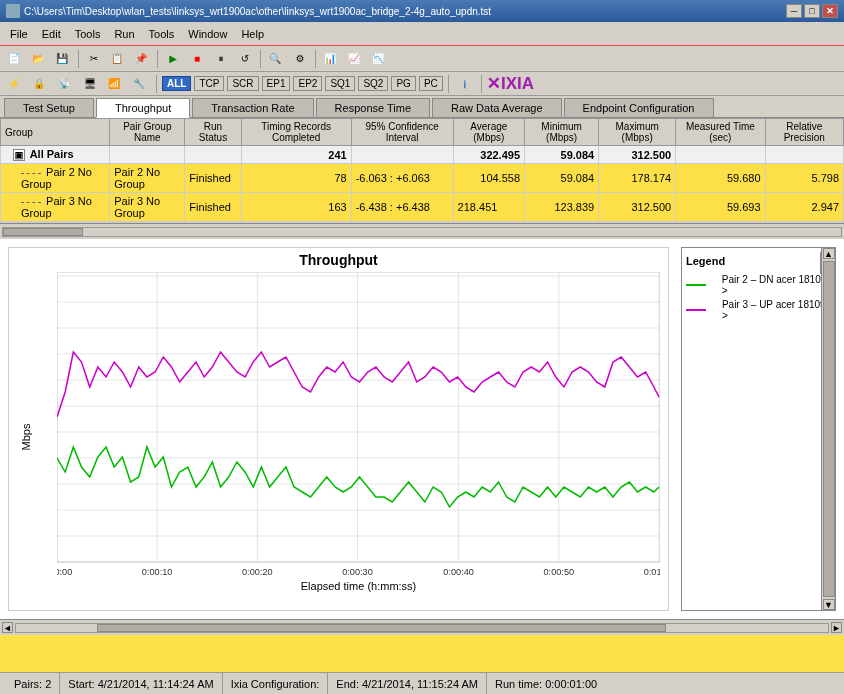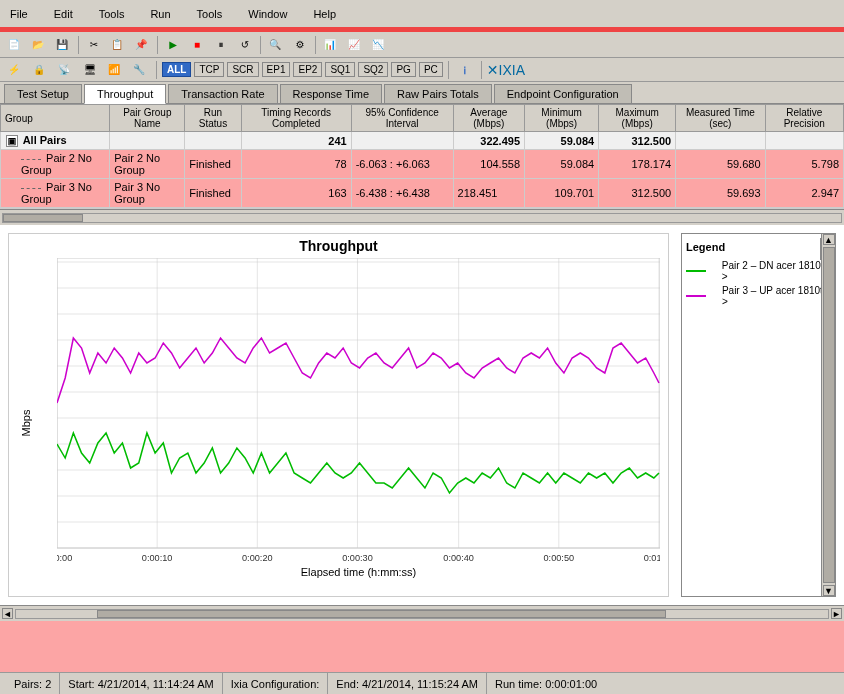--- a/index.html
+++ b/index.html
@@ -22,26 +22,26 @@
     .title-bar-buttons { display: flex; gap: 2px; }
     .title-bar-btn {
       width: 16px; height: 14px; background: #d4d0c8; border: 1px solid #888;
       font-size: 9px; display: flex; align-items: center; justify-content: center; cursor: pointer; color: #000;
     }
     .title-bar-btn.close { background: #c0504d; color: white; }
 
     
     .menu-bar {
       background: #d4d0c8;
-      height: 32px;
+      height: 24px;
       display: flex;
       align-items: center;
       padding: 0 4px;
-      gap: 14px;
-      border-bottom: 5px solid #ef4444;
+      gap: 2px;
+      border-bottom: 1px solid #ef4444;
     }
     .menu-item {
       padding: 2px 6px;
       cursor: pointer;
       font-size: 11px;
     }
 
     
     .toolbar {
       background: #d4d0c8;
@@ -72,21 +72,21 @@
     
     .tab-bar {
       background: #d4d0c8;
       height: 22px;
       display: flex;
       align-items: flex-end;
       padding: 0 4px;
       border-bottom: 1px solid #888;
     }
     .tab {
-      padding: 3px 12px;
+      padding: 3px 18px;
       border: 1px solid #888;
       border-bottom: none;
       background: #c0bdb5;
       cursor: pointer;
       font-size: 11px;
       margin-right: 2px;
     }
     .tab.active {
       background: #ffffff;
       border-bottom: 1px solid white;
@@ -173,21 +173,21 @@
 
     .app-container {
       display: flex;
       flex-direction: column;
       height: 694px;
       width: 844px;
       overflow: hidden;
     }
 
     .content-area {
-      background: #fca5a5;
+      background: #fde047;
       flex: 1;
       overflow: hidden;
       display: flex;
       flex-direction: column;
     }
 
     .scroll-area {
       overflow-x: auto;
       overflow-y: auto;
       max-height: 110px;
@@ -195,23 +195,23 @@
     }
 
     .chart-title {
       font-size: 14px;
       font-weight: bold;
       text-align: center;
       padding: 4px 0 0 0;
     }
 
     .ixia-logo {
-      color: #0369a1;
-      font-weight: normal;
-      font-size: 14px;
+      color: #a21caf;
+      font-weight: bold;
+      font-size: 17px;
     }
 
     .scrollbar-area {
       background: #d4d0c8;
       height: 16px;
       border-top: 1px solid #888;
       display: flex;
       align-items: center;
       padding: 0 2px;
     }
@@ -241,20 +241,31 @@
       border-top: 1px dashed #666;
       vertical-align: middle;
       margin-right: 2px;
     }
   </style>
 </head>
 <body>
 
 <div class="app-container">
 
+  <div class="title-bar">
+    <div class="title-bar-left">
+      <div class="title-bar-icon"></div>
+      <span style="font-size:10px; font-weight:normal;">C:\Users\Tim\Desktop\wlan_tests\linksys_wrt1900ac\other\linksys_wrt1900ac_bridge_2-4g_auto_updn.tst</span>
+    </div>
+    <div class="title-bar-buttons">
+      <div class="title-bar-btn">─</div>
+      <div class="title-bar-btn">□</div>
+      <div class="title-bar-btn close">✕</div>
+    </div>
+  </div>
 
   <div class="menu-bar">
     <span class="menu-item">File</span>
     <span class="menu-item">Edit</span>
     <span class="menu-item">Tools</span>
     <span class="menu-item">Run</span>
     <span class="menu-item">Tools</span>
     <span class="menu-item">Window</span>
     <span class="menu-item">Help</span>
   </div>
@@ -302,21 +313,21 @@
     <div class="toolbar-btn" style="color:#316ac5; font-weight:bold;">ℹ</div>
     <div class="toolbar-sep"></div>
     <span class="ixia-logo">✕IXIA</span>
   </div>
 
   <div class="tab-bar">
     <div class="tab">Test Setup</div>
     <div class="tab active">Throughput</div>
     <div class="tab">Transaction Rate</div>
     <div class="tab">Response Time</div>
-    <div class="tab">Raw Pairs Totals</div>
+    <div class="tab">Raw Data Average</div>
     <div class="tab">Endpoint Configuration</div>
   </div>
 
   <div class="content-area">
 
     <div class="scroll-area">
       <table class="data-table">
         <thead>
           <tr class="table-header-row">
             <th style="text-align:left;">Group</th>
@@ -327,21 +338,21 @@
             <th>Average (Mbps)</th>
             <th>Minimum (Mbps)</th>
             <th>Maximum (Mbps)</th>
             <th>Measured Time (sec)</th>
             <th>Relative Precision</th>
           </tr>
         </thead>
         <tbody>
 
           <tr class="group-row">
-            <td style="padding-left:5px;">
+            <td style="padding-left:12px;">
               <span class="row-expand">▣</span>
               <span>All Pairs</span>
             </td>
             <td></td>
             <td></td>
             <td style="text-align:right;">241</td>
             <td></td>
             <td style="text-align:right;">322.495</td>
             <td style="text-align:right;">59.084</td>
             <td style="text-align:right;">312.500</td>
@@ -368,21 +379,21 @@
           <tr>
             <td style="padding-left:20px;">
               <span class="dotted-line"></span>
               <span>Pair 3 No Group</span>
             </td>
             <td>Pair 3 No Group</td>
             <td>Finished</td>
             <td style="text-align:right;">163</td>
             <td>-6.438 : +6.438</td>
             <td style="text-align:left;">218.451</td>
-            <td style="text-align:right;">109.701</td>
+            <td style="text-align:right;">123.839</td>
             <td style="text-align:right;">312.500</td>
             <td style="text-align:right;">59.693</td>
             <td style="text-align:right;">2.947</td>
           </tr>
         </tbody>
       </table>
     </div>
 
     <div class="scrollbar-area">
       <div style="flex:1; height:10px; background:#d4d0c8; border:1px solid #999; position:relative;">

